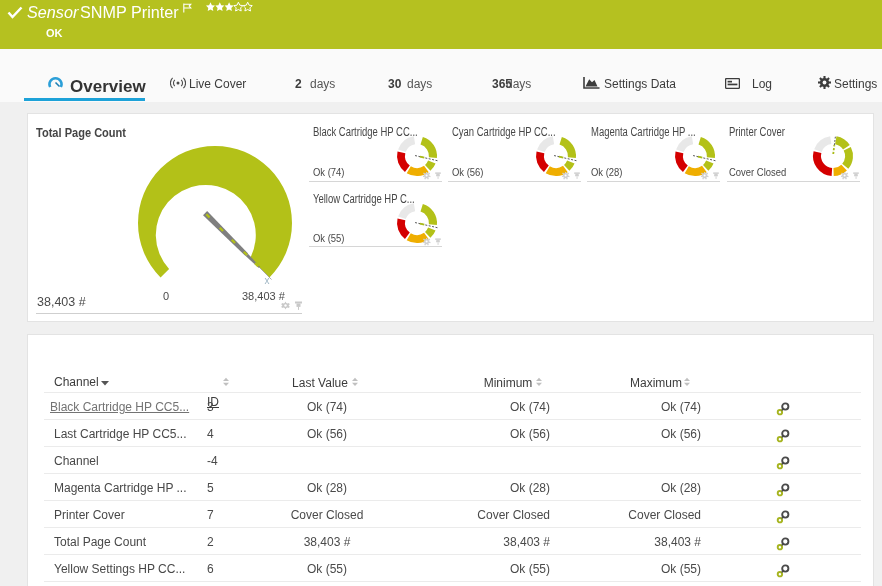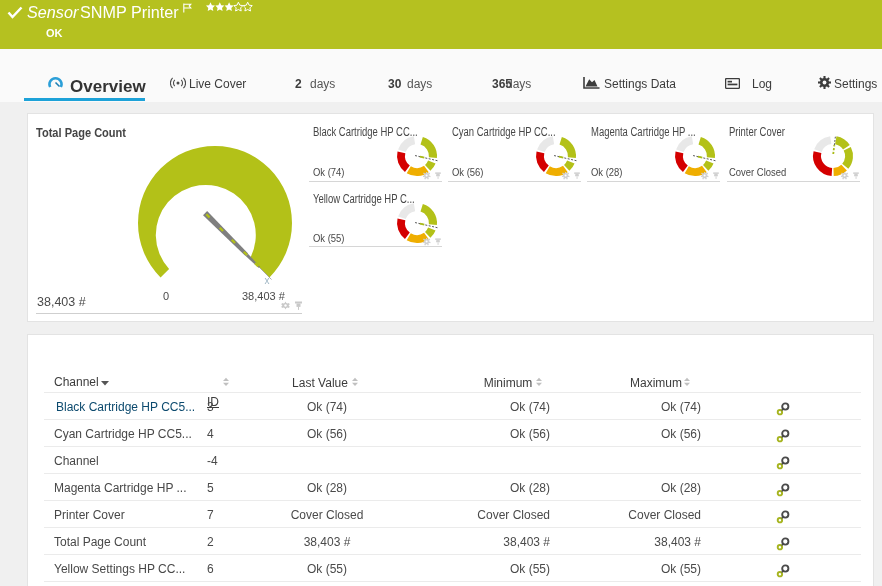--- a/index.html
+++ b/index.html
@@ -233,31 +233,31 @@
     <polygon points="1,5.8 7,5.8 4,9" fill="#c0c0c0"></polygon>
   </svg>
 <div class="sep" style="top:392px;"></div>
 <div class="sep" style="top:419px;"></div>
 <div class="sep" style="top:446px;"></div>
 <div class="sep" style="top:473px;"></div>
 <div class="sep" style="top:500px;"></div>
 <div class="sep" style="top:527px;"></div>
 <div class="sep" style="top:554px;"></div>
 <div class="sep" style="top:581px;"></div>
-<span class="cell" style="left:56px;top:400.1px;color:#0c4a6e;">Black Cartridge HP CC5...</span>
+<span class="cell" style="left:50px;top:400.1px;color:#737373;text-decoration:underline;">Black Cartridge HP CC5...</span>
 <span class="cell" style="left:207px;top:400.1px;">3</span>
 <span class="cell" style="left:277px;top:400.1px;width:100px;text-align:center;">Ok (74)</span>
 <span class="cell" style="left:450px;top:400.1px;width:100px;text-align:right;">Ok (74)</span>
 <span class="cell" style="left:601px;top:400.1px;width:100px;text-align:right;">Ok (74)</span>
 <svg class="abs" style="left:776px;top:401.1px" width="16" height="16">
     <circle cx="9.3" cy="5.5" r="3.1" stroke="#4a4a4a" stroke-width="1.9" fill="none"></circle>
     <circle cx="3.9" cy="11.2" r="2.2" stroke="#a6b41f" stroke-width="1.9" fill="none"></circle>
     <path d="M5.6 9.5 L7.1 8" stroke="#4a4a4a" stroke-width="1.3"></path>
   </svg>
-<span class="cell" style="left:54px;top:427.1px;color:#484848;">Cyan Cartridge HP CC5...</span>
+<span class="cell" style="left:54px;top:427.1px;color:#484848;">Last Cartridge HP CC5...</span>
 <span class="cell" style="left:207px;top:427.1px;">4</span>
 <span class="cell" style="left:277px;top:427.1px;width:100px;text-align:center;">Ok (56)</span>
 <span class="cell" style="left:450px;top:427.1px;width:100px;text-align:right;">Ok (56)</span>
 <span class="cell" style="left:601px;top:427.1px;width:100px;text-align:right;">Ok (56)</span>
 <svg class="abs" style="left:776px;top:428.1px" width="16" height="16">
     <circle cx="9.3" cy="5.5" r="3.1" stroke="#4a4a4a" stroke-width="1.9" fill="none"></circle>
     <circle cx="3.9" cy="11.2" r="2.2" stroke="#a6b41f" stroke-width="1.9" fill="none"></circle>
     <path d="M5.6 9.5 L7.1 8" stroke="#4a4a4a" stroke-width="1.3"></path>
   </svg>
 <span class="cell" style="left:54px;top:454.1px;color:#484848;">Channel</span>

